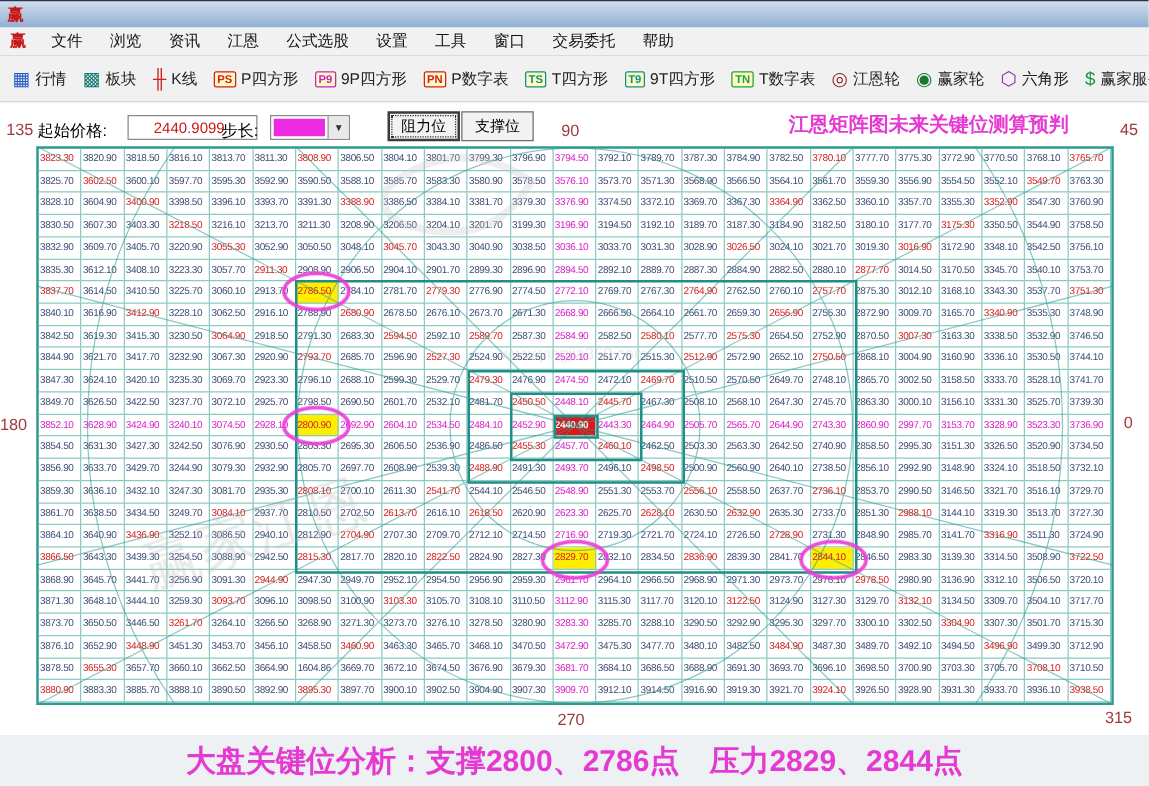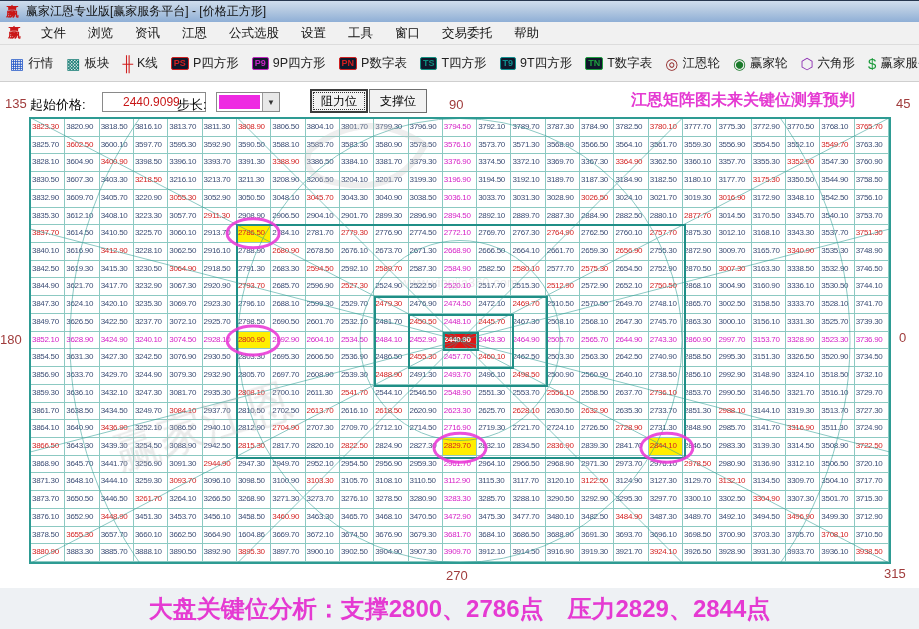--- a/index.html
+++ b/index.html
@@ -14,21 +14,21 @@
   .menubar{position:absolute;left:0;top:22px;width:919px;height:23px;background:#f1f1f1;
     border-bottom:1px solid #dcdcdc;display:flex;align-items:center;font-size:12.5px;color:#111;box-sizing:border-box}
   .menubar .logo{color:#c91616;font-weight:bold;font-size:13px;padding:0 9px 0 8px}
   .menu-item{padding:0 11px;cursor:default}
   .toolbar{position:absolute;left:0;top:45px;width:919px;height:37px;background:#f1f1f1;
     border-bottom:1px solid #cfcfcf;display:flex;align-items:center;padding-left:10px;
     font-size:12.5px;color:#222;box-sizing:border-box}
   .tool-item{display:flex;align-items:center;margin-right:13px;cursor:default;white-space:nowrap}
   .tool-item .glyph{font-size:15px;margin-right:4px;line-height:15px}
   .tool-item .badge{font-size:9px;font-weight:bold;border:1px solid;border-radius:2px;
-    padding:1px 2px;margin-right:4px;background:#0f172a;line-height:9px}
+    padding:1px 2px;margin-right:4px;background:#fef9c3;line-height:9px}
   
   .client{position:absolute;left:0;top:82px;width:919px;height:506px;background:#fff}
   .ctl-label{position:absolute;font-size:13px;color:#000}
   .angle-label{position:absolute;font-size:13px;color:#a03c3c}
   .start-input{position:absolute;left:102px;top:92px;width:62px;height:18px;border:1px solid #8a8a8a;
     background:#fff;color:#c81616;font-size:12px;padding:0 20px;font-family:inherit}
   .combo{position:absolute;left:216px;top:92px;width:64px;height:20px;border:1px solid #8a8a8a;
     background:#fff;box-sizing:border-box;display:flex}
   .combo .swatch{flex:1;margin:2px;background:#ee2ae2}
   .combo .drop{width:16px;background:#e8e8e8;border-left:1px solid #9a9a9a;font-size:8px;
@@ -56,21 +56,20 @@
   
   .statusbar{position:absolute;left:0;top:588px;width:919px;height:41px;background:#eef1f4;
     display:flex;align-items:center;justify-content:center}
   .status-text{font-size:24px;font-weight:bold;color:#e53ad2}
 </style>
 </head>
 <body>
 
 <div class="titlebar">
   <span class="logo">赢</span>
-  <span>赢家江恩专业版[赢家服务平台] - [价格正方形]</span>
 </div>
 
 <div class="menubar">
   <span class="logo">赢</span>
 
 <span class="menu-item">文件</span>
     <span class="menu-item">浏览</span>
     <span class="menu-item">资讯</span>
     <span class="menu-item">江恩</span>
     <span class="menu-item">公式选股</span>

